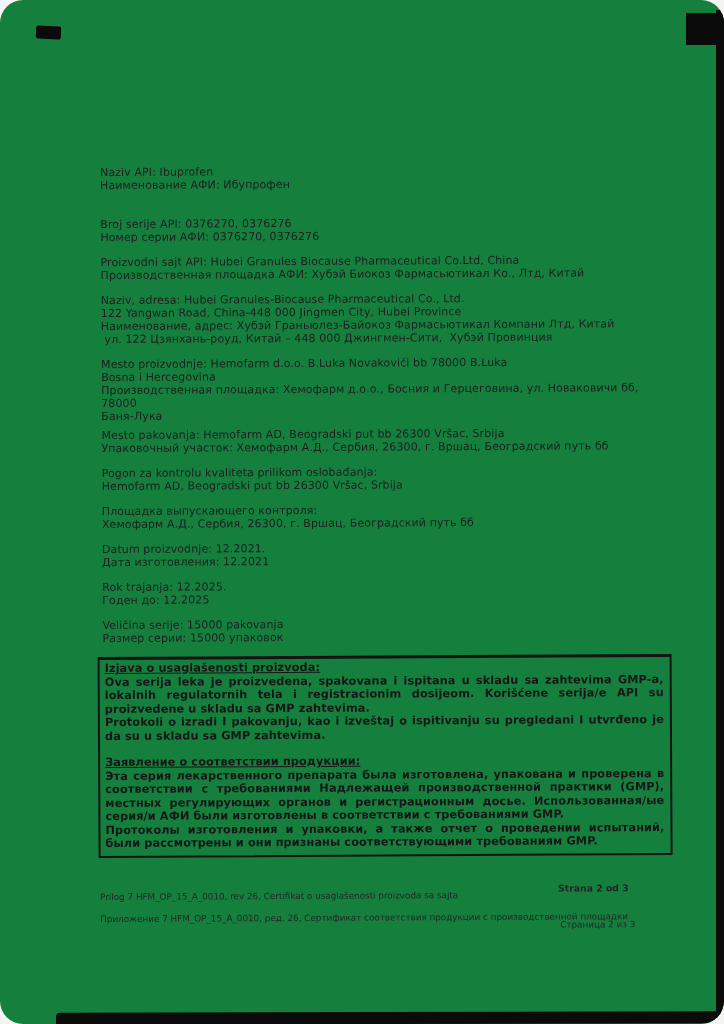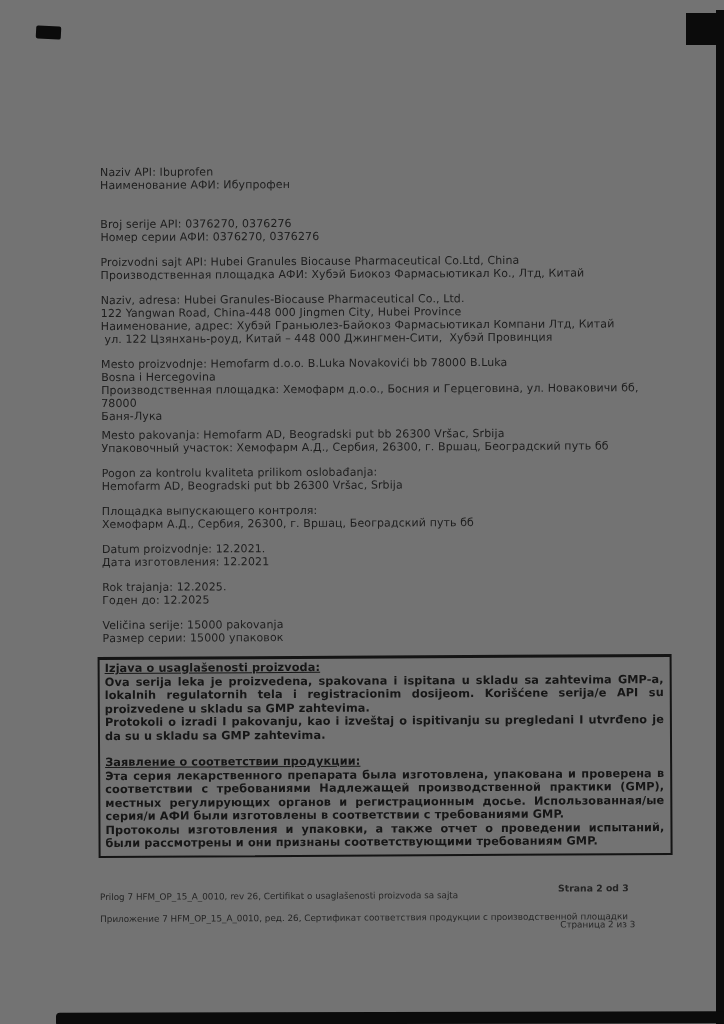--- a/index.html
+++ b/index.html
@@ -4,22 +4,23 @@
 <style>
   * { margin:0; padding:0; box-sizing:border-box; }
   html,body { width:724px; height:1024px; }
   body {
     background:#f4f4f2;
     font-family:"DejaVu Sans", sans-serif;
   }
   .page {
     position:relative;
     width:724px; height:1024px;
-    background:#737373;
+    background:#15803d;
     overflow:hidden;
+    border-radius:23px;
   }
   
   .artifact { position:absolute; background:#0b0b0b; }
   .a-top-left { left:36px; top:26px; width:25px; height:13px; border-radius:2px; transform:rotate(3deg); }
   .a-top-right { left:686px; top:13px; width:38px; height:32px; }
   .a-right-strip { left:716px; top:10px; width:8px; height:1014px; }
   .a-bottom-strip { left:56px; top:1012px; width:668px; height:12px; border-radius:4px 0 0 2px; transform:rotate(-0.15deg); }
 
   .content {
     position:absolute;

